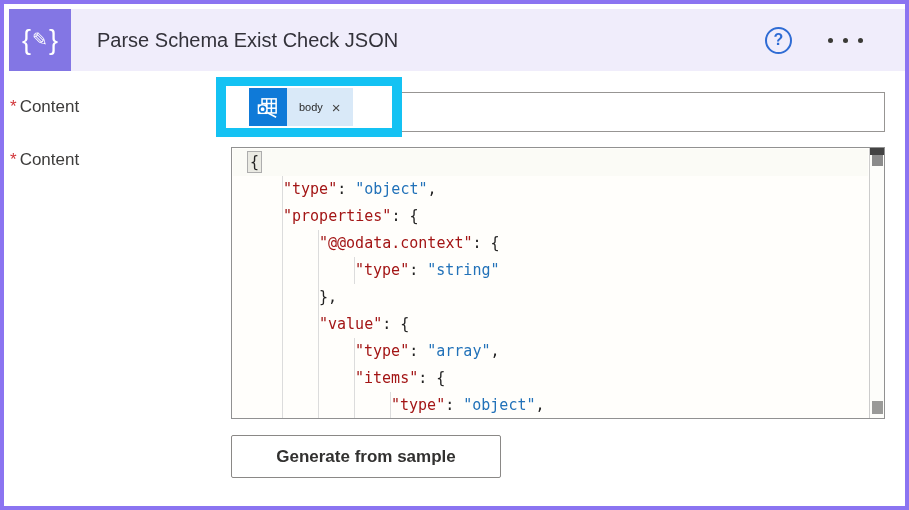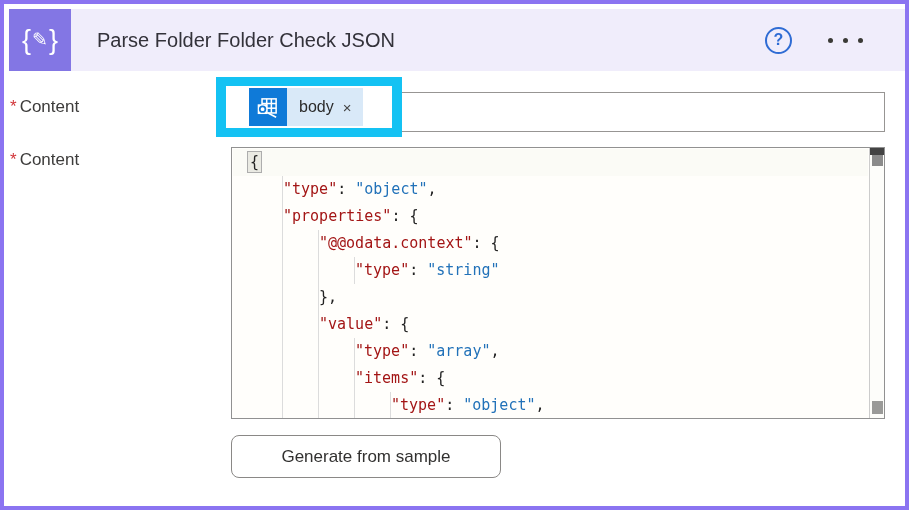--- a/index.html
+++ b/index.html
@@ -56,21 +56,21 @@
   }
   .token-pill { display: flex; align-items: stretch; height: 38px; margin-left: 23px; cursor: pointer; }
   .token-icon {
     width: 38px; height: 38px; background: #0f7ad8; flex: 0 0 auto;
     display: flex; align-items: center; justify-content: center;
   }
   .token-label-box {
     background: #d9e9f8; display: flex; align-items: center;
     padding: 0 12px; gap: 9px;
   }
-  .token-text { font-size: 16px; color: #2b2b2b; text-align: right; }
+  .token-text { font-size: 11px; color: #2b2b2b; text-align: right; }
   .token-remove { font-size: 15px; color: #444444; cursor: pointer; line-height: 1; }
 
   
   .schema-editor {
     position: absolute; left: 227px; top: 143px; width: 654px; height: 272px;
     background: #fffefb; border: 1px solid #919191; overflow: hidden; cursor: text;
   }
   .code-area { position: absolute; left: 1px; top: 1px; right: 16px; bottom: 0; }
   .code-line {
     height: 27px; line-height: 27px; white-space: pre;
@@ -86,37 +86,37 @@
     position: absolute; right: 0; top: 0; width: 15px; height: 100%;
     background: #fdfdfa; border-left: 1px solid #cccccc; cursor: pointer;
   }
   .scroll-thumb-top { position: absolute; top: 0; left: 0; width: 15px; height: 7px; background: #434343; }
   .scroll-thumb-top2 { position: absolute; top: 7px; left: 2px; width: 11px; height: 11px; background: #8b8b8b; }
   .scroll-thumb-bottom { position: absolute; bottom: 4px; left: 2px; width: 11px; height: 13px; background: #9a9a98; }
 
   
   .generate-btn {
     position: absolute; left: 227px; top: 431px; width: 270px; height: 43px;
-    background: #ffffff; border: 1px solid #8a8886; border-radius: 8px;
+    background: #ffffff; border: 1px solid #8a8886; border-radius: 2px;
     font-family: "Liberation Sans", sans-serif;
-    font-size: 17px; font-weight: 400; color: #323130; cursor: pointer;
+    font-size: 17px; font-weight: 700; color: #323130; cursor: pointer;
   }
 </style>
 </head>
 <body>
 
 <div class="frame">
 
   <div class="action-icon-tile">
     <span class="brace">{</span>
       <span class="pencil">✎</span>
       <span class="brace">}</span>
   </div>
   <div class="header-bar">
-    <span class="header-title">Parse Folder Folder Check JSON</span>
+    <span class="header-title">Parse Schema Exist Check JSON</span>
     <span class="header-spacer"></span>
     <button class="help-btn">
       <span>?</span>
     </button>
     <button class="more-btn">
       <span class="dot"></span>
       <span class="dot"></span>
       <span class="dot"></span>
     </button>
   </div>

